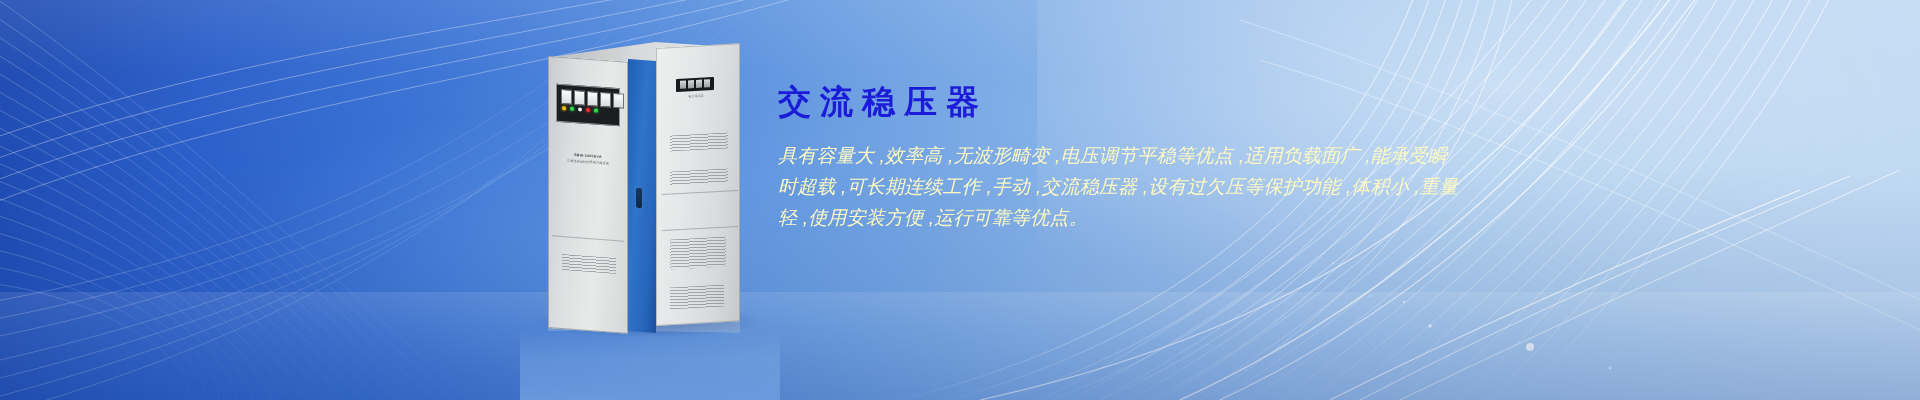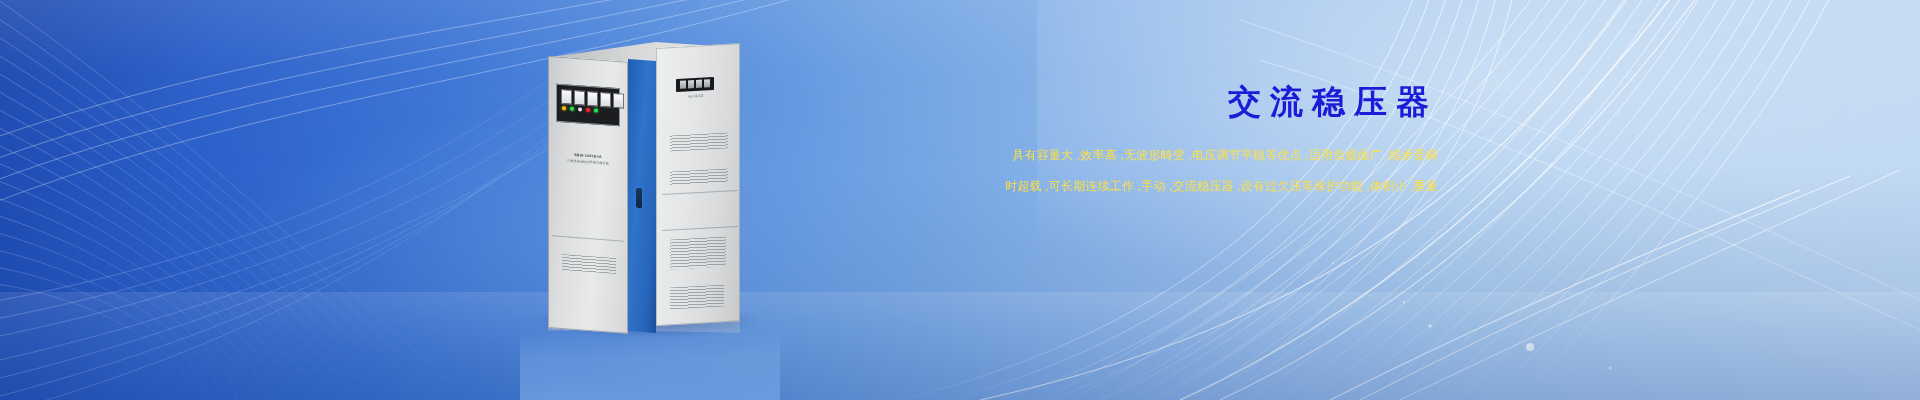--- a/index.html
+++ b/index.html
@@ -332,37 +332,37 @@
         rgba(110,158,225,0.88) 100%);
     pointer-events: none;
   }
 
   
   .copy {
     position: absolute;
     left: 778px;
     top: 84px;
     width: 660px;
-    text-align: right;
   }
   .headline {
     font-size: 33px;
     font-weight: 700;
     color: #1b1bd8;
     letter-spacing: 9px;
     line-height: 1.1;
     margin: 0 0 20px 0;
     white-space: nowrap;
   }
   .body-copy {
-    font-size: 12px;
-    color: #fde047;
+    font-size: 19px;
+    color: #fef9c3;
     line-height: 31px;
     letter-spacing: 0.2px;
     font-weight: 500;
+    font-style: italic;
   }
   .body-copy .ln { display: block; white-space: nowrap; }
 </style>
 </head>
 <body>
 
 <div class="banner">
 
   <div class="bg-base"></div>
 
@@ -538,16 +538,17 @@
     <div class="seam s1"></div>
     <div class="seam s2"></div>
     <div class="seam s3"></div>
   </div>
 
   <div class="copy">
     <h1 class="headline">交流稳压器</h1>
     <div class="body-copy">
       <span class="ln">具有容量大 ,效率高 ,无波形畸变 ,电压调节平稳等优点 ,适用负载面广 ,能承受瞬</span>
       <span class="ln">时超载 ,可长期连续工作 ,手动 ,交流稳压器 ,设有过欠压等保护功能 ,体积小 ,重量</span>
+      <span class="ln">轻 ,使用安装方便 ,运行可靠等优点。</span>
     </div>
   </div>
 
 </div>
 
 </body></html>

